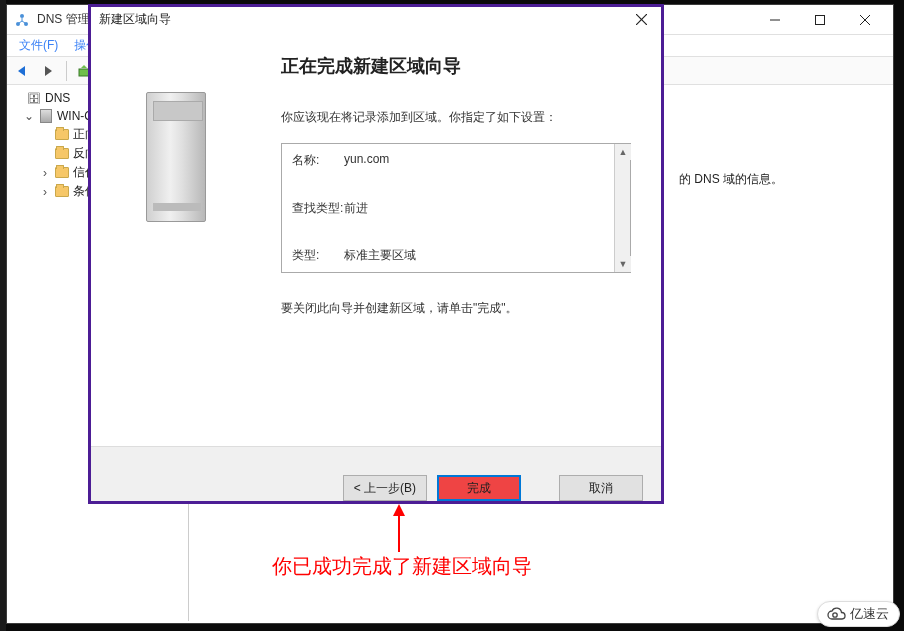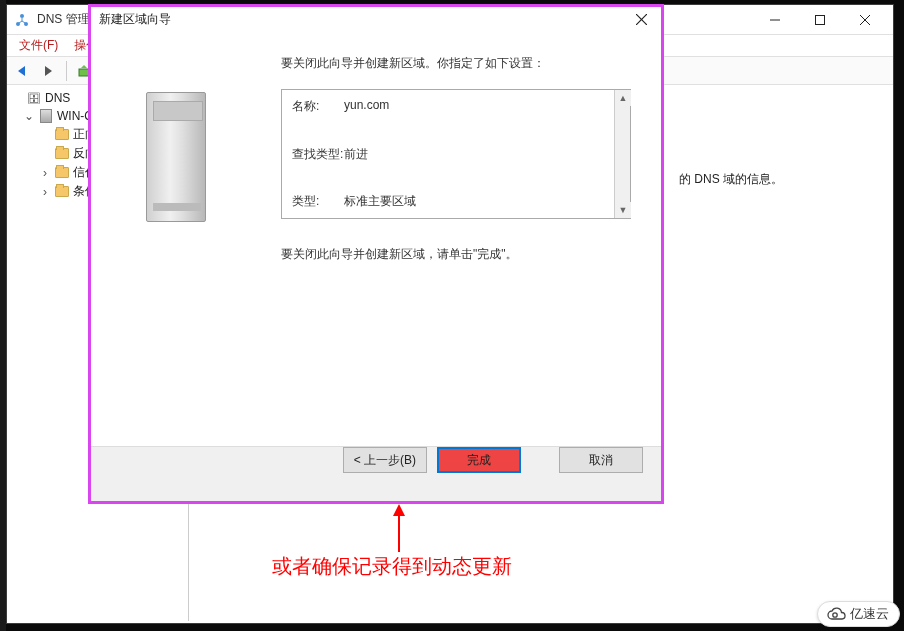--- a/index.html
+++ b/index.html
@@ -31,21 +31,21 @@
       border-bottom: 1px solid #e0e0e0;
     }
     .parent-titlebar .icon-slot { width: 18px; height: 18px; margin-right: 6px; display:flex;align-items:center;justify-content:center;}
     .parent-titlebar .title { flex: 1; font-size: 12px; color: #333; }
     .win-controls { display: flex; }
     .win-btn { width: 45px; height: 28px; display: flex; align-items: center; justify-content: center; color: #333; cursor: pointer; }
     .menubar {
       height: 22px; display: flex; align-items: center; padding: 0 6px; gap: 4px;
       border-bottom: 1px solid #e0e0e0;
     }
-    .menu-item { padding: 2px 6px; font-size: 12px; color: #b91c1c; cursor: pointer; }
+    .menu-item { padding: 2px 6px; font-size: 12px; color: #3b82f6; cursor: pointer; }
     .toolbar {
       height: 28px; display: flex; align-items: center; padding: 0 4px; gap: 2px;
       border-bottom: 1px solid #e0e0e0;
       background: #fafafa;
     }
     .tb-btn { width: 24px; height: 24px; display: flex; align-items:center; justify-content:center; border: 1px solid transparent; cursor: pointer;}
     .tb-sep { width: 1px; height: 20px; background: #ccc; margin: 0 3px; }
     .content-split {
       display: flex; height: calc(100% - 82px);
     }
@@ -58,21 +58,21 @@
     .tree-node .ic { width: 16px; height: 16px; margin: 0 3px; display:flex;align-items:center;justify-content:center; }
     .indent1 { padding-left: 14px; }
     .indent2 { padding-left: 30px; }
     .right-pane { flex: 1; background: #fff; padding: 12px 18px; font-size: 13px; color: #222; }
 
     
     .wizard-wrap {
       position: absolute;
       left: 88px; top: 4px;
       width: 576px; height: 500px;
-      border: 3px solid #d946ef;
+      border: 3px solid #4c1d95;
       background: #fff;
       z-index: 10;
     }
     .wizard-titlebar {
       height: 25px; display:flex; align-items:center; padding: 0 2px 0 8px;
       background: #fff;
     }
     .wizard-titlebar .wt { flex:1; font-size:12px; color:#222; }
     .wizard-close { width: 36px; height: 23px; display:flex;align-items:center;justify-content:center; cursor:pointer; color:#222;}
     .wizard-body {
@@ -114,21 +114,21 @@
     .summary-scroll {
       position:absolute; right:0; top:0; bottom:0; width:16px;
       background:#f0f0f0; border-left:1px solid #ccc;
     }
     .summary-scroll .up,.summary-scroll .dn{
       position:absolute; left:0; width:16px; height:16px; display:flex;align-items:center;justify-content:center;
       background:#f0f0f0; color:#666; font-size:9px;
     }
     .summary-scroll .up{top:0;} .summary-scroll .dn{bottom:0;}
     .wizard-footer {
-      height: 54px; background:#f0f0f0; display:flex; align-items:flex-start; justify-content:flex-end;
+      height: 54px; background:#f0f0f0; display:flex; align-items:flex-end; justify-content:flex-end;
       padding: 0 18px; gap: 10px;
     }
     .wiz-btn {
       min-width: 84px; height: 26px; padding: 0 10px;
       background:#e1e1e1; border:1px solid #adadad; font-size:12px; color:#222;
       display:flex;align-items:center;justify-content:center; cursor:pointer;
     }
     .wiz-btn.primary { border:2px solid #0078d7; background:#ef4444; }
     .wiz-gap { width: 18px; }
 
@@ -283,21 +283,22 @@
         </svg>
     </div>
   </div>
   <div class="wizard-body">
     <div class="wizard-left">
       <div class="server-img">
         <div class="server-tower"></div>
       </div>
     </div>
     <div class="wizard-right">
-      <div class="wiz-text">要关闭此向导并创建新区域。你指定了如下设置：</div>
+      <div class="wiz-heading">正在完成新建区域向导</div>
+      <div class="wiz-text">你应该现在将记录添加到区域。你指定了如下设置：</div>
       <div class="summary-box">
         <div class="summary-row">
           <span class="lbl">名称:</span>
           <span>yun.com</span>
         </div>
         <div class="summary-row">
           <span class="lbl">查找类型:</span>
           <span>前进</span>
         </div>
         <div class="summary-row">
@@ -319,21 +320,21 @@
     <div class="wiz-btn">取消</div>
   </div>
 </div>
 
 <div class="red-arrow">
   <svg width="16" height="48" viewBox="0 0 16 48">
     <line x1="8" y1="10" x2="8" y2="48" stroke="#ff0000" stroke-width="2"></line>
     <path d="M8 0 L2 12 L14 12 Z" fill="#ff0000"></path>
   </svg>
 </div>
-<div class="annotation-text">或者确保记录得到动态更新</div>
+<div class="annotation-text">你已成功完成了新建区域向导</div>
 
 <div class="watermark">
   <span class="wm-ic">
     <svg width="20" height="16" viewBox="0 0 20 16">
         <path d="M6 13a4 4 0 010-8 5 5 0 019.5 1.5A3 3 0 0116 13H6z" fill="none" stroke="#444" stroke-width="1.3"></path>
         <circle cx="9" cy="9" r="2.2" fill="none" stroke="#444" stroke-width="1.3"></circle>
       </svg>
   </span>
   <span class="wm-tx">亿速云</span>
 </div>

